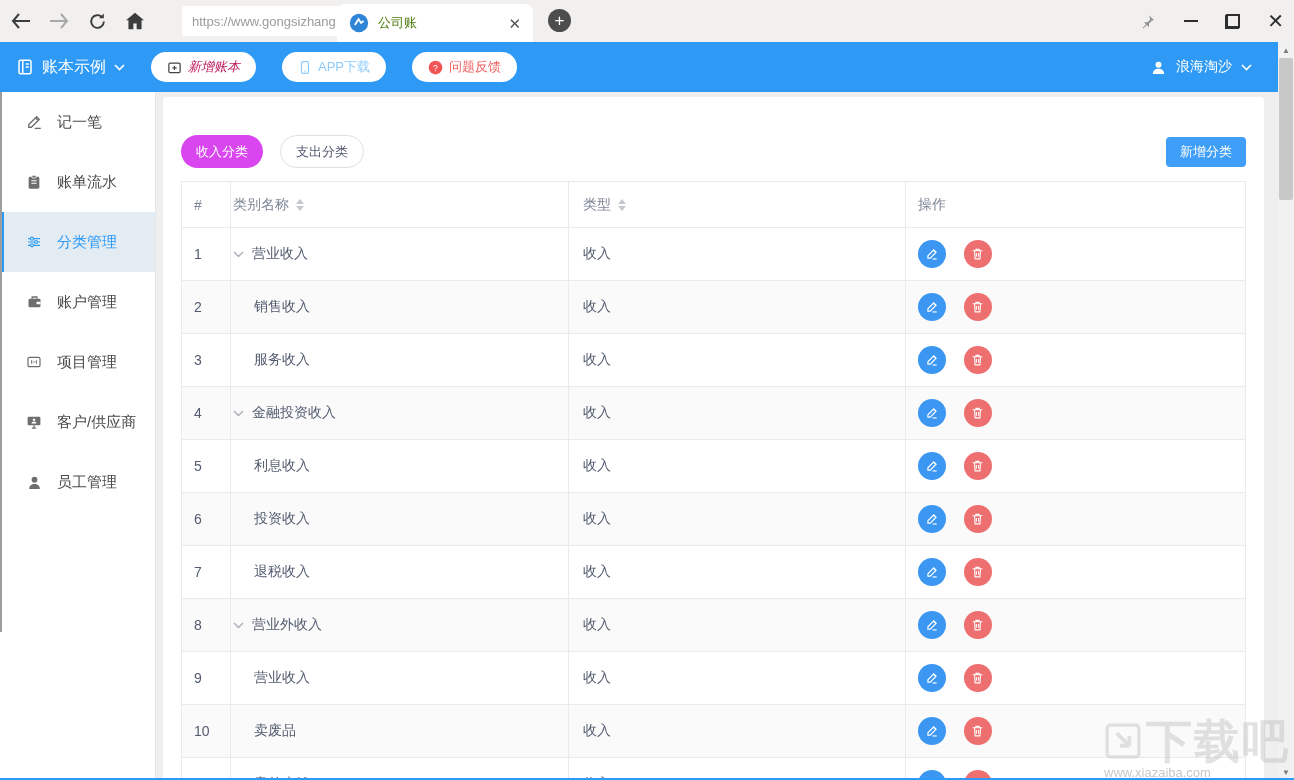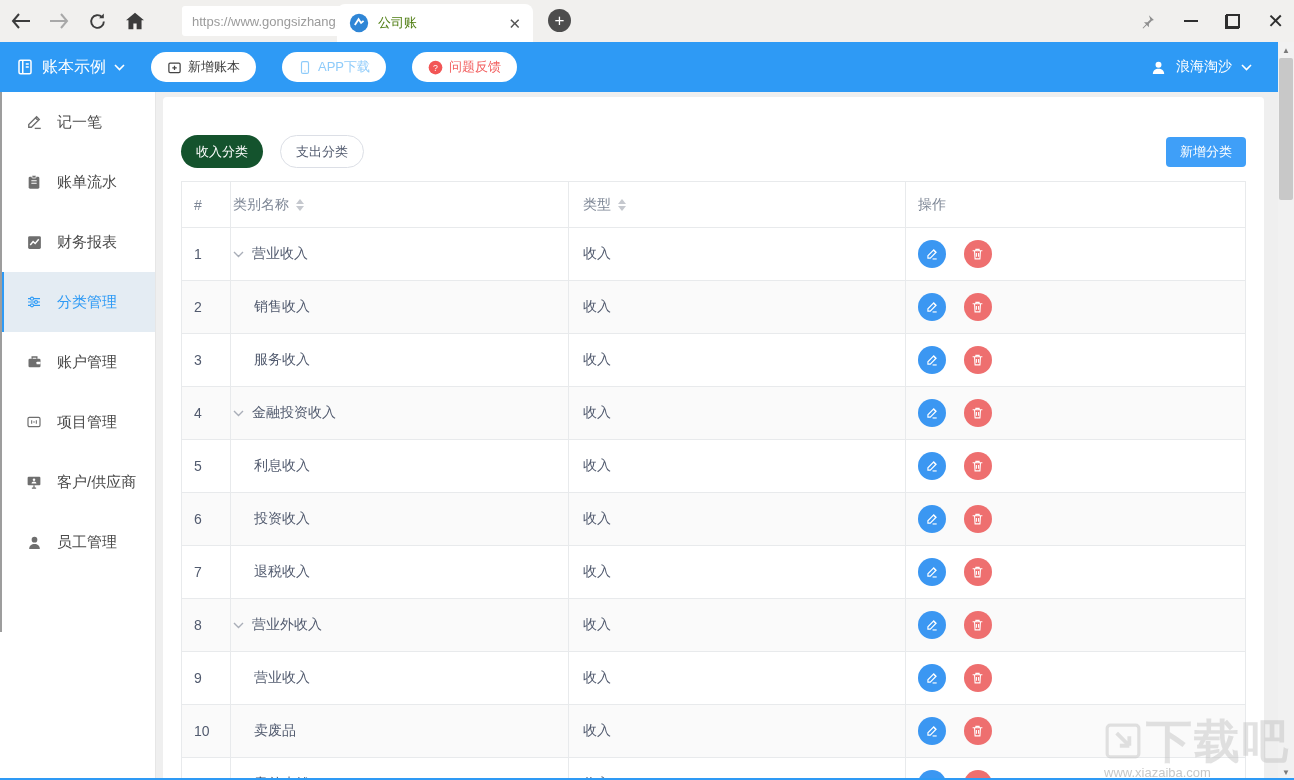--- a/index.html
+++ b/index.html
@@ -40,21 +40,21 @@
   .restore-ic::after { content:""; position:absolute; left:0; bottom:0; width:10px; height:10px; border:2px solid #2e2e2e; background:#f1f0ee; }
   .close-ic { font-size:20px; color:#2e2e2e; line-height:1; }
 
   
   .app-header { height:50px; background:#2e9af5; display:flex; align-items:center; position:relative; }
   .ledger-selector { display:flex; align-items:center; gap:8px; margin-left:16px; color:#fff; font-size:16px; }
   .header-btn {
     height:30px; border:none; border-radius:15px; background:#fff; display:flex; align-items:center;
     gap:6px; padding:0 16px; font-size:13px; cursor:default;
   }
-  .btn-add-ledger { margin-left:26px; color:#404040; }
+  .btn-add-ledger { margin-left:26px; color:#be185d;font-style:italic; }
   .btn-app-download { margin-left:26px; color:#8ecbfa; }
   .btn-feedback { margin-left:26px; color:#f25f5f; }
   .user-area { position:absolute; right:42px; display:flex; align-items:center; gap:9px; color:#fff; font-size:14px; }
 
   
   .content { display:flex; height:688px; }
   .sidebar { width:156px; background:#fff; border-right:1px solid #e6e6e6; position:relative; flex:none; }
   .sidebar::before { content:""; position:absolute; left:0; top:0; width:2px; height:540px; background:#9d9d9d; }
   .sidebar-item {
     height:60px; display:flex; align-items:center; padding-left:21px; gap:14px;
@@ -62,21 +62,21 @@
   }
   .sidebar-item .s-icon { width:18px; height:18px; color:#6e6e6e; display:flex; align-items:center; justify-content:center; flex:none; }
   .sidebar-item.active { background:#e4ecf3; border-left-color:#2e9af5; color:#2e9af5; }
   .sidebar-item.active .s-icon { color:#2e9af5; }
 
   .main { flex:1; padding:5px 31px 0 7px; background:#efefef; }
   .card { background:#fff; border-radius:4px 4px 0 0; height:100%; padding:38px 18px 0; overflow:hidden; }
 
   .tabs-row { display:flex; align-items:center; }
   .pill { height:33px; border-radius:17px; padding:0 15px; font-size:13px; display:flex; align-items:center; border:none; cursor:default; }
-  .pill.active { background:#14532d; color:#fff; }
+  .pill.active { background:#d946ef; color:#fff; }
   .pill.inactive { background:#fff; color:#515a6e; border:1px solid #dcdfe6; margin-left:17px; }
   .add-btn {
     margin-left:auto; background:#3f9ff8; color:#fff; border:none; border-radius:4px;
     height:30px; padding:0 14px; font-size:13px; display:flex; align-items:center; cursor:default;
   }
 
   table.cat-table { margin-top:13px; width:100%; border-collapse:collapse; table-layout:fixed; font-size:14px; color:#515a6e; }
   .cat-table th, .cat-table td { border:1px solid #e8eaec; text-align:left; font-weight:400; }
   .cat-table thead th { height:46px; color:#7d8695; background:#fff; }
   .cat-table tbody td { height:53px; }
@@ -248,29 +248,20 @@
     <span class="s-icon">
           <svg width="16" height="18" viewBox="0 0 24 24">
             <rect x="4" y="4" width="16" height="18" rx="2" fill="currentColor"></rect>
             <rect x="9" y="2" width="6" height="4" rx="1" fill="currentColor" stroke="#fff" stroke-width="1.2"></rect>
             <path d="M8 10h8M8 14h8" stroke="#fff" stroke-width="1.6"></path>
           </svg>
         </span>
     <span class="s-label">账单流水</span>
   </div>
 
-  <div class="sidebar-item">
-    <span class="s-icon">
-          <svg width="17" height="17" viewBox="0 0 24 24">
-            <rect x="3" y="3" width="18" height="18" rx="2" fill="currentColor"></rect>
-            <polyline points="6,15.5 10,10.5 13,13.5 18,7.5" fill="none" stroke="#fff" stroke-width="2"></polyline>
-          </svg>
-        </span>
-    <span class="s-label">财务报表</span>
-  </div>
 
   <div class="sidebar-item active">
     <span class="s-icon">
           <svg width="18" height="16" viewBox="0 0 24 24">
             <path d="M3 7h18M3 12h18M3 17h18" stroke="currentColor" stroke-width="1.8"></path>
             <circle cx="9" cy="7" r="2.2" fill="#fff" stroke="currentColor" stroke-width="1.8"></circle>
             <circle cx="15" cy="12" r="2.2" fill="#fff" stroke="currentColor" stroke-width="1.8"></circle>
             <circle cx="9" cy="17" r="2.2" fill="#fff" stroke="currentColor" stroke-width="1.8"></circle>
           </svg>
         </span>

